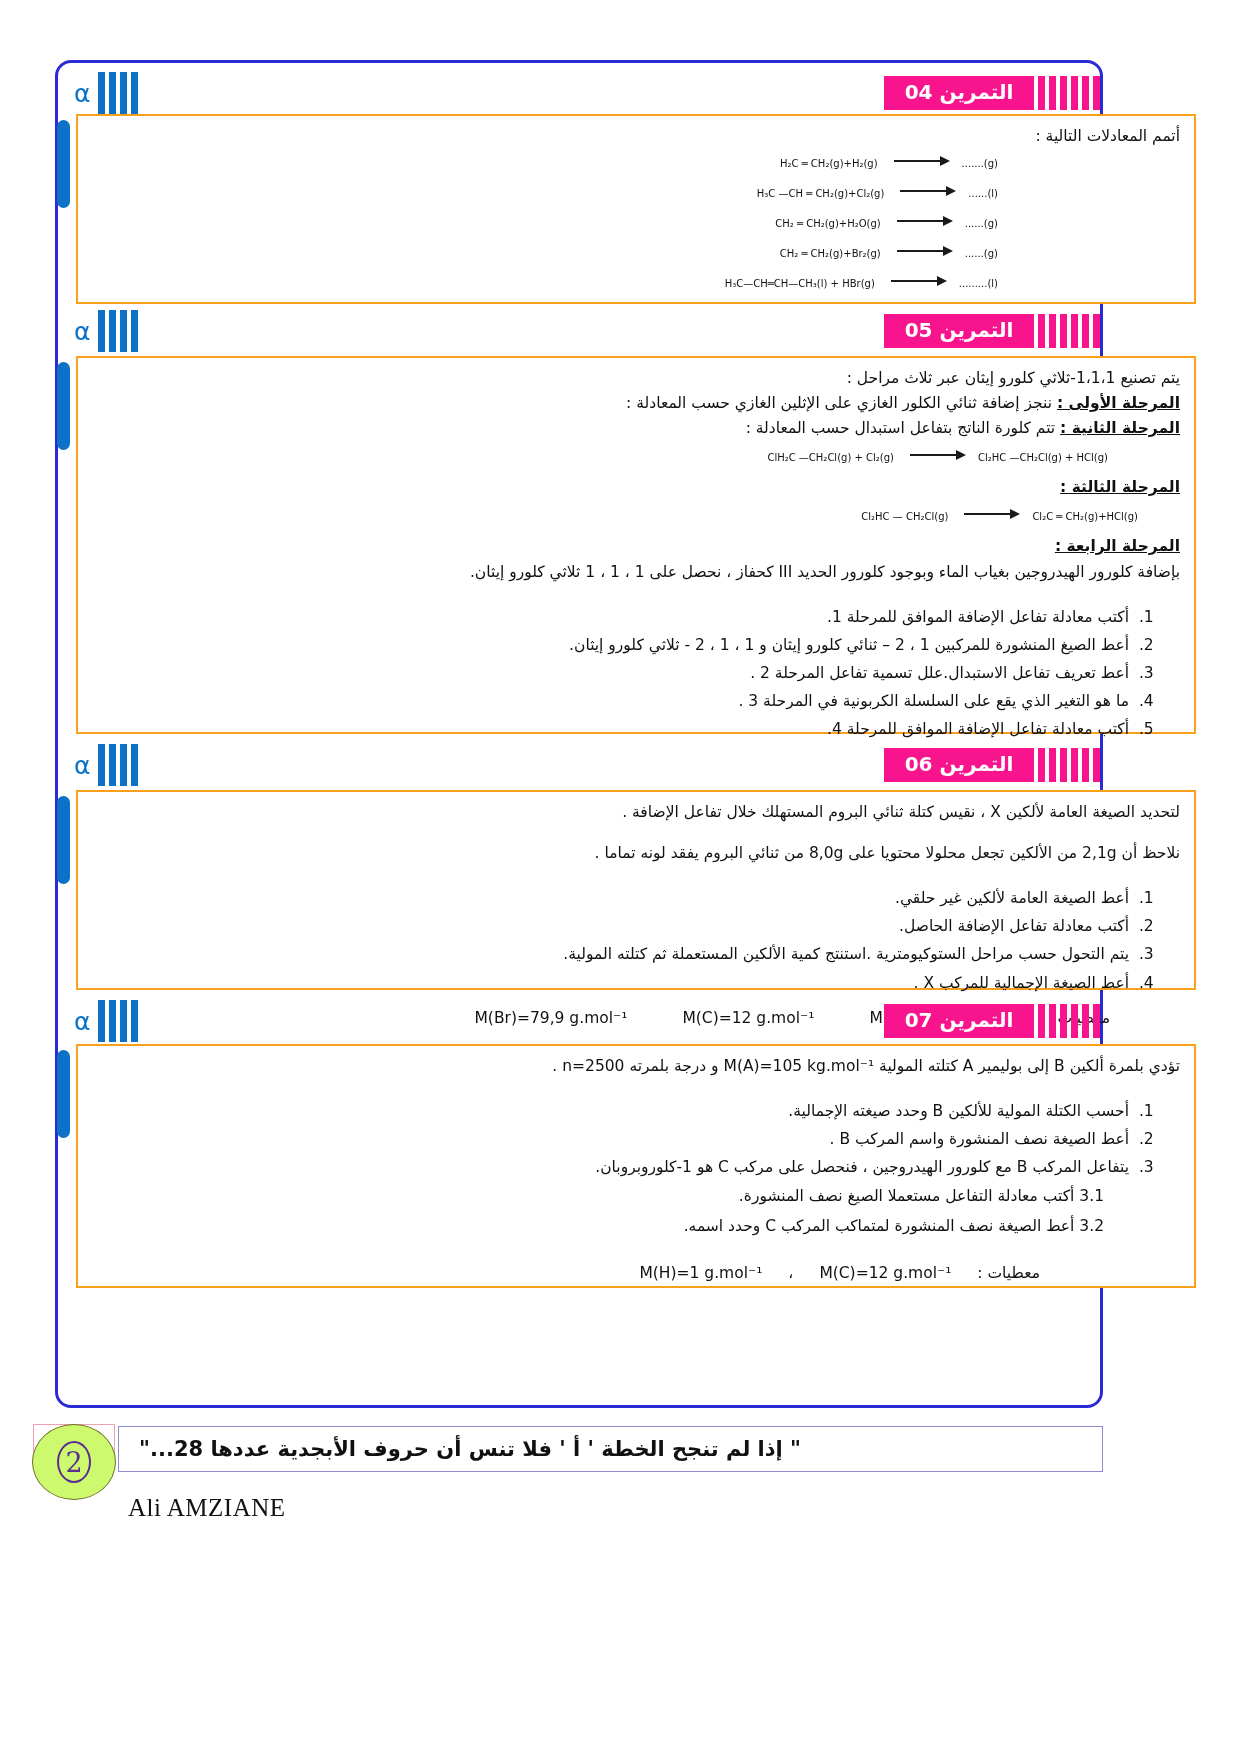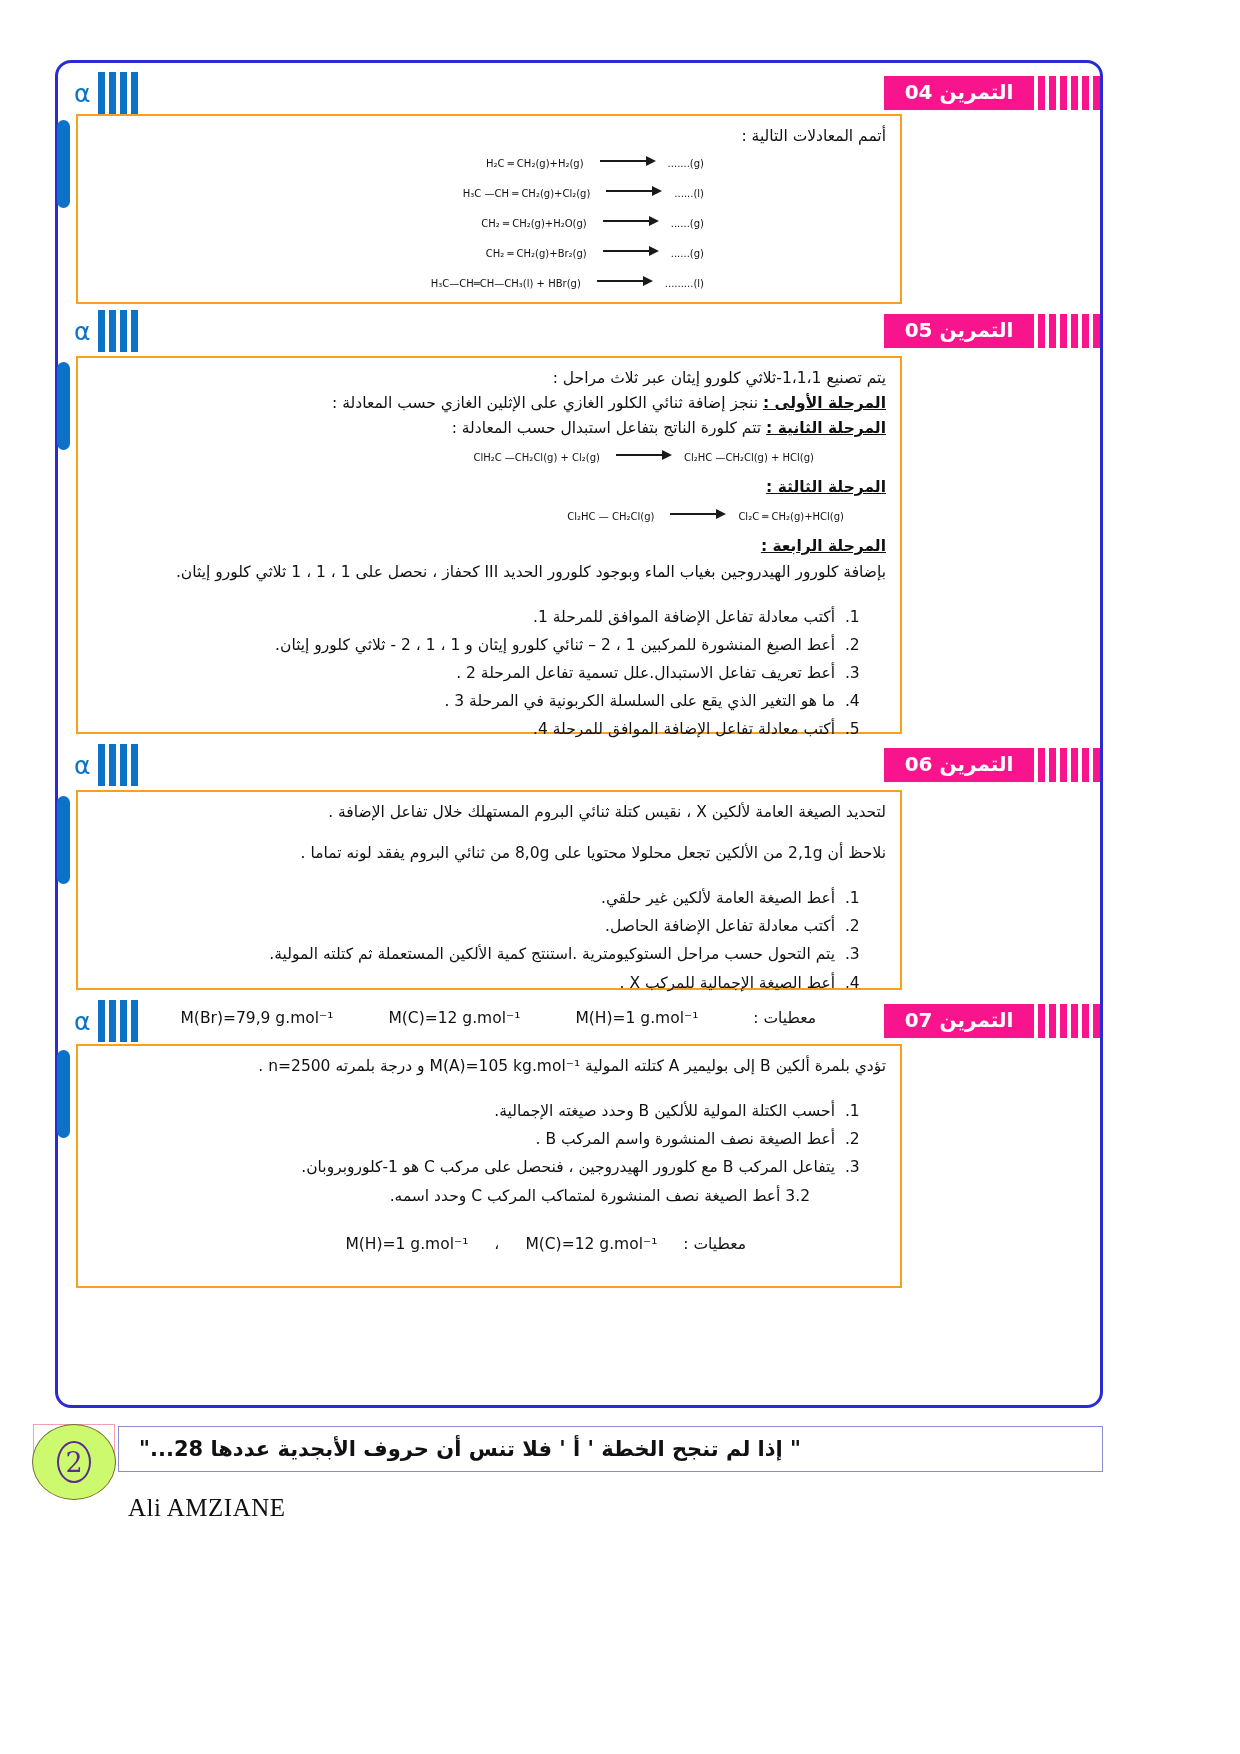--- a/index.html
+++ b/index.html
@@ -21,21 +21,21 @@
   .spacer { flex:1; }
   .banner { background:#F8148C; color:#ffffff; font-weight:bold; font-size:20px;
             min-width:150px; text-align:center; padding:4px 14px 6px; direction:rtl;
             margin-left:10px; }
 
   
   .accent { position:absolute; left:57px; width:13px; height:88px;
             background:#0B72C8; border-radius:7px; }
 
   
-  .box { position:absolute; left:76px; width:826px; border:2px solid #F9A01B;
+  .box { position:absolute; left:76px; width:1120px; border:2px solid #F9A01B;
          background:#ffffff; padding:8px 14px; direction:rtl;
          font-size:15.5px; line-height:1.62; }
   .rtl-line { text-align:right; }
   .lbl { font-weight:bold; text-decoration:underline; }
 
   .equation { direction:ltr; unicode-bidi:embed; text-align:right; font-size:10px;
               white-space:nowrap; line-height:30px; }
   .box-04 .equation { padding-right:182px; }
   .eq-a { padding-right:72px; line-height:34px; }
   .eq-b { padding-right:42px; line-height:34px; }
@@ -225,20 +225,21 @@
       </span>
   </div>
   <div class="accent" style="top:1050px"></div>
   <div class="box" style="top:1044px;height:244px">
     <div class="rtl-line">تؤدي بلمرة ألكين B إلى بوليمير A كتلته المولية M(A)=105 kg.mol⁻¹ و درجة بلمرته n=2500 .</div>
     <ol class="q">
       <li>أحسب الكتلة المولية للألكين B وحدد صيغته الإجمالية.</li>
       <li>أعط الصيغة نصف المنشورة واسم المركب B .</li>
       <li>يتفاعل المركب B مع كلورور الهيدروجين ، فنحصل على مركب C هو 1-كلوروبروبان.</li>
     </ol>
+    <div class="subq">3.1 أكتب معادلة التفاعل مستعملا الصيغ نصف المنشورة.</div>
     <div class="subq">3.2 أعط الصيغة نصف المنشورة لمتماكب المركب C وحدد اسمه.</div>
     <div class="data-row row-07">
       <span>معطيات :</span>
       <span class="val">M(C)=12 g.mol⁻¹</span>
       <span>،</span>
       <span class="val">M(H)=1 g.mol⁻¹</span>
     </div>
   </div>
 
   <div class="footer-quote">

